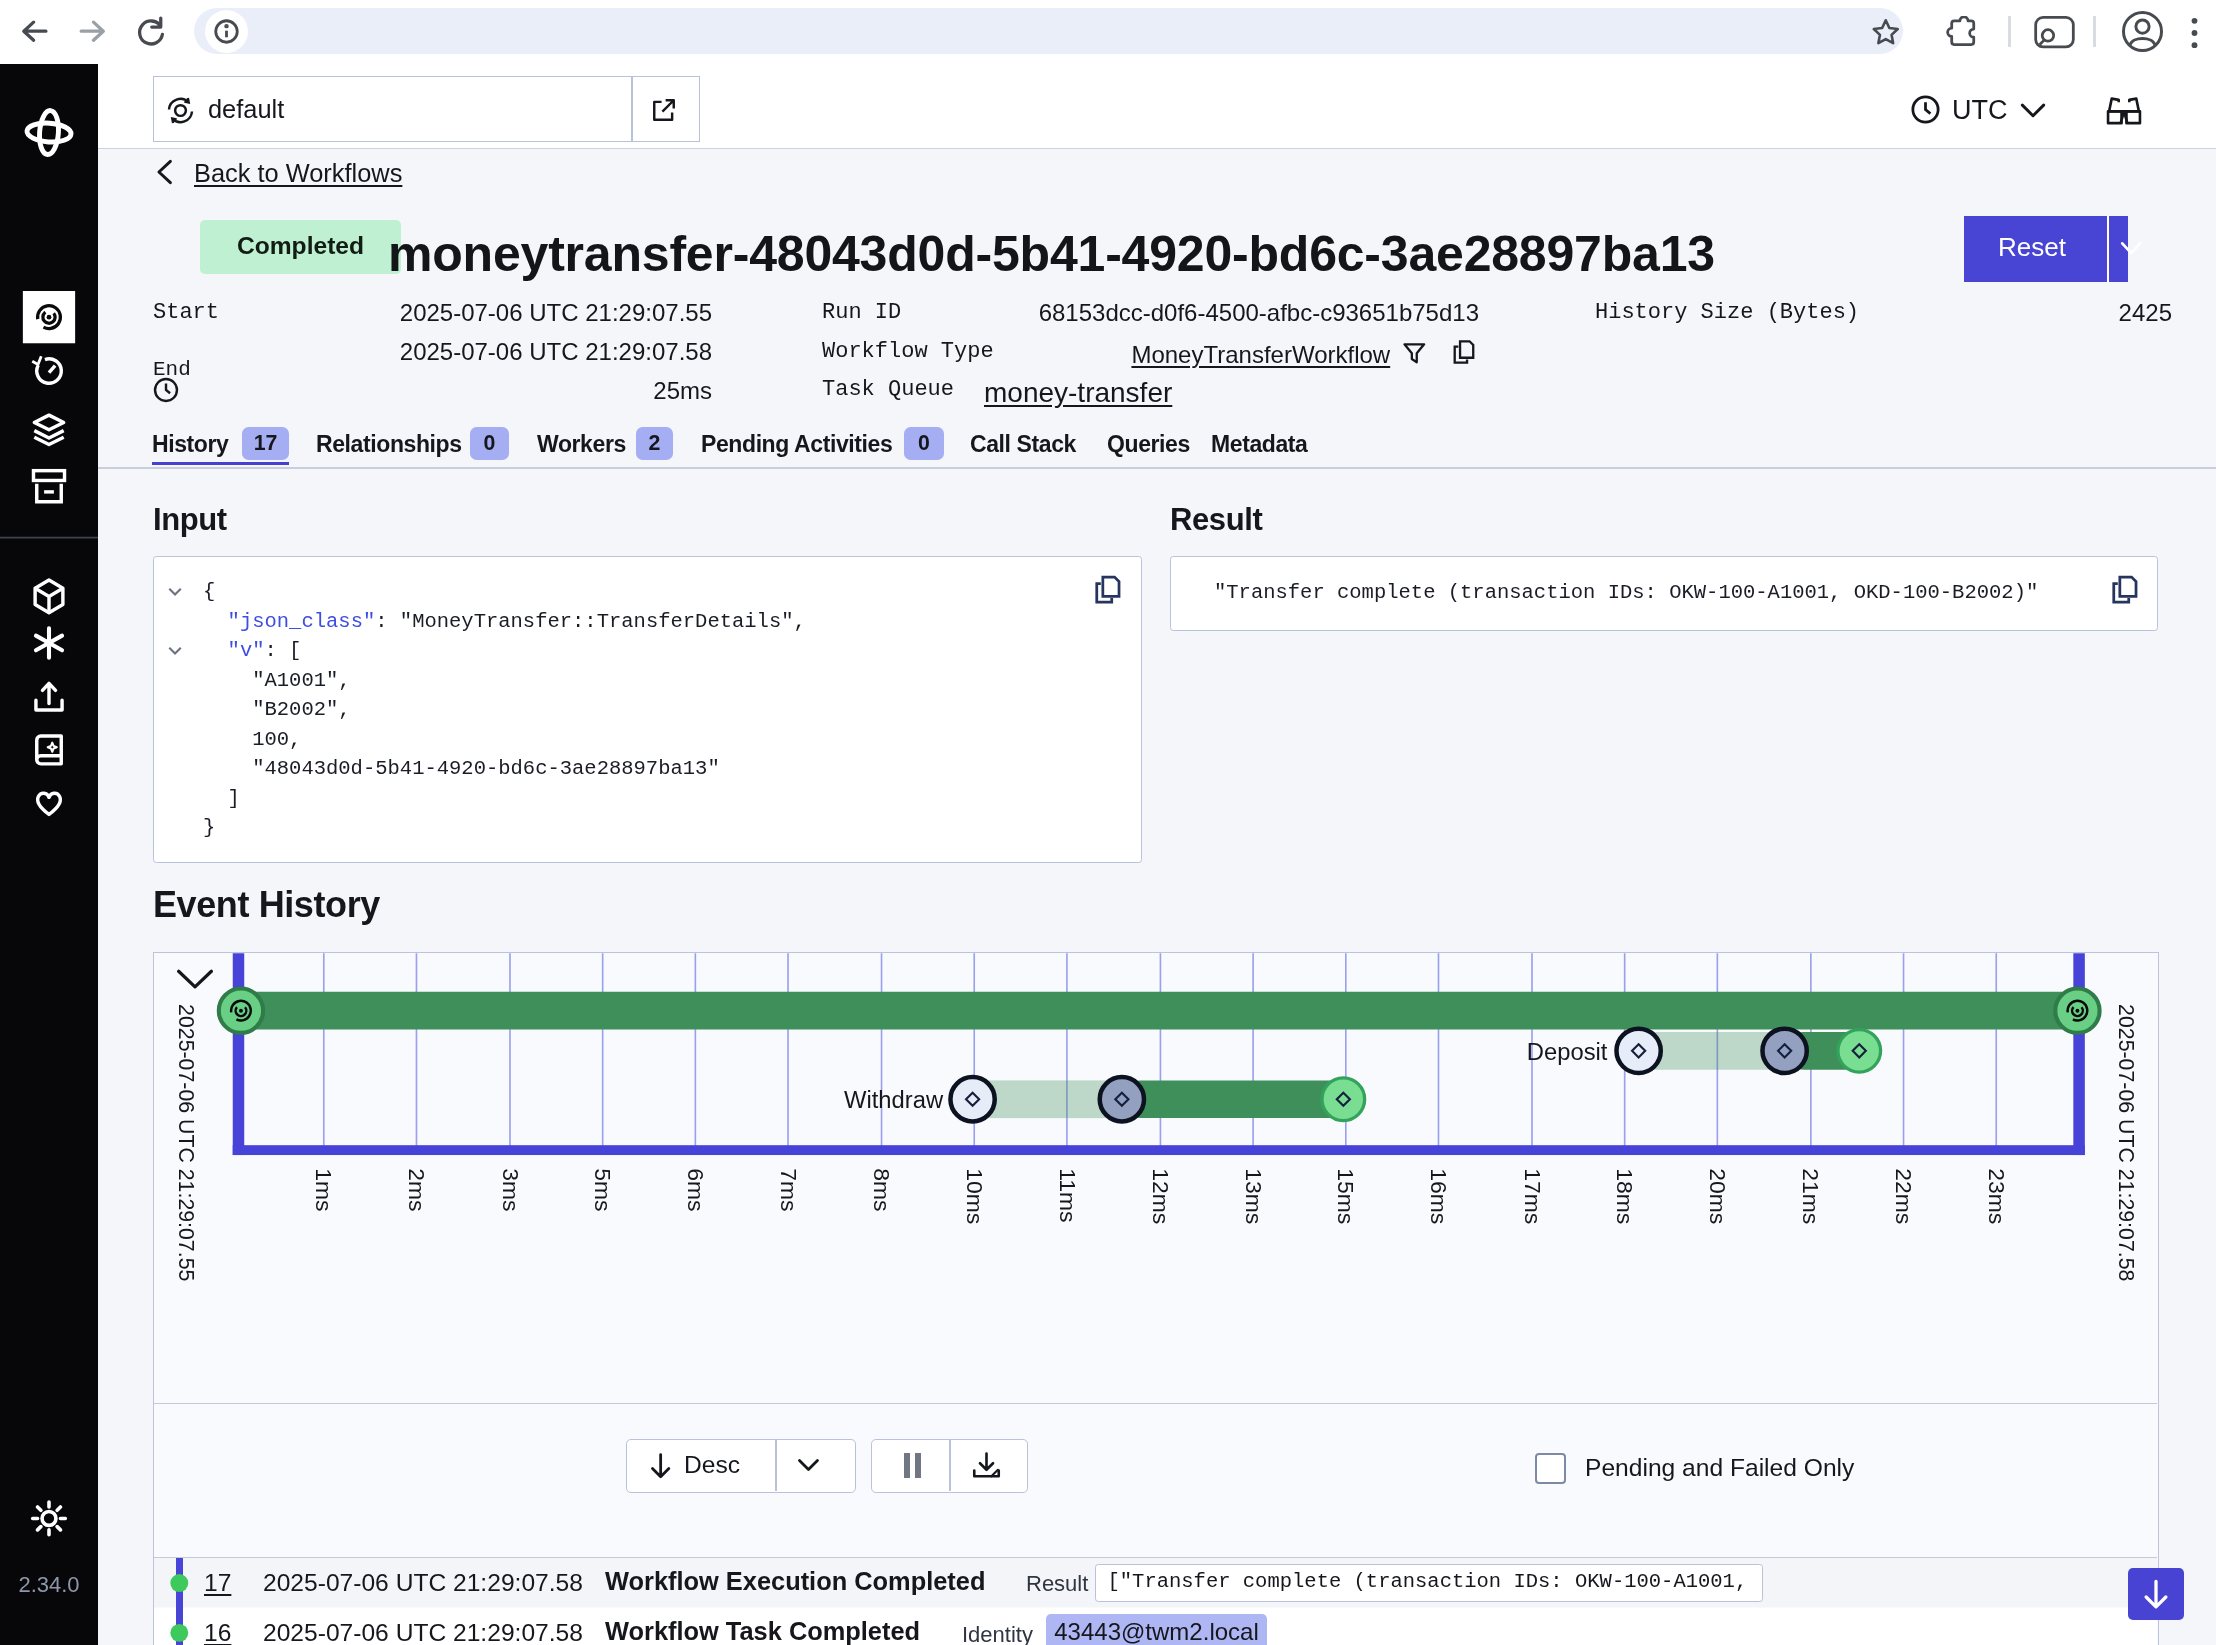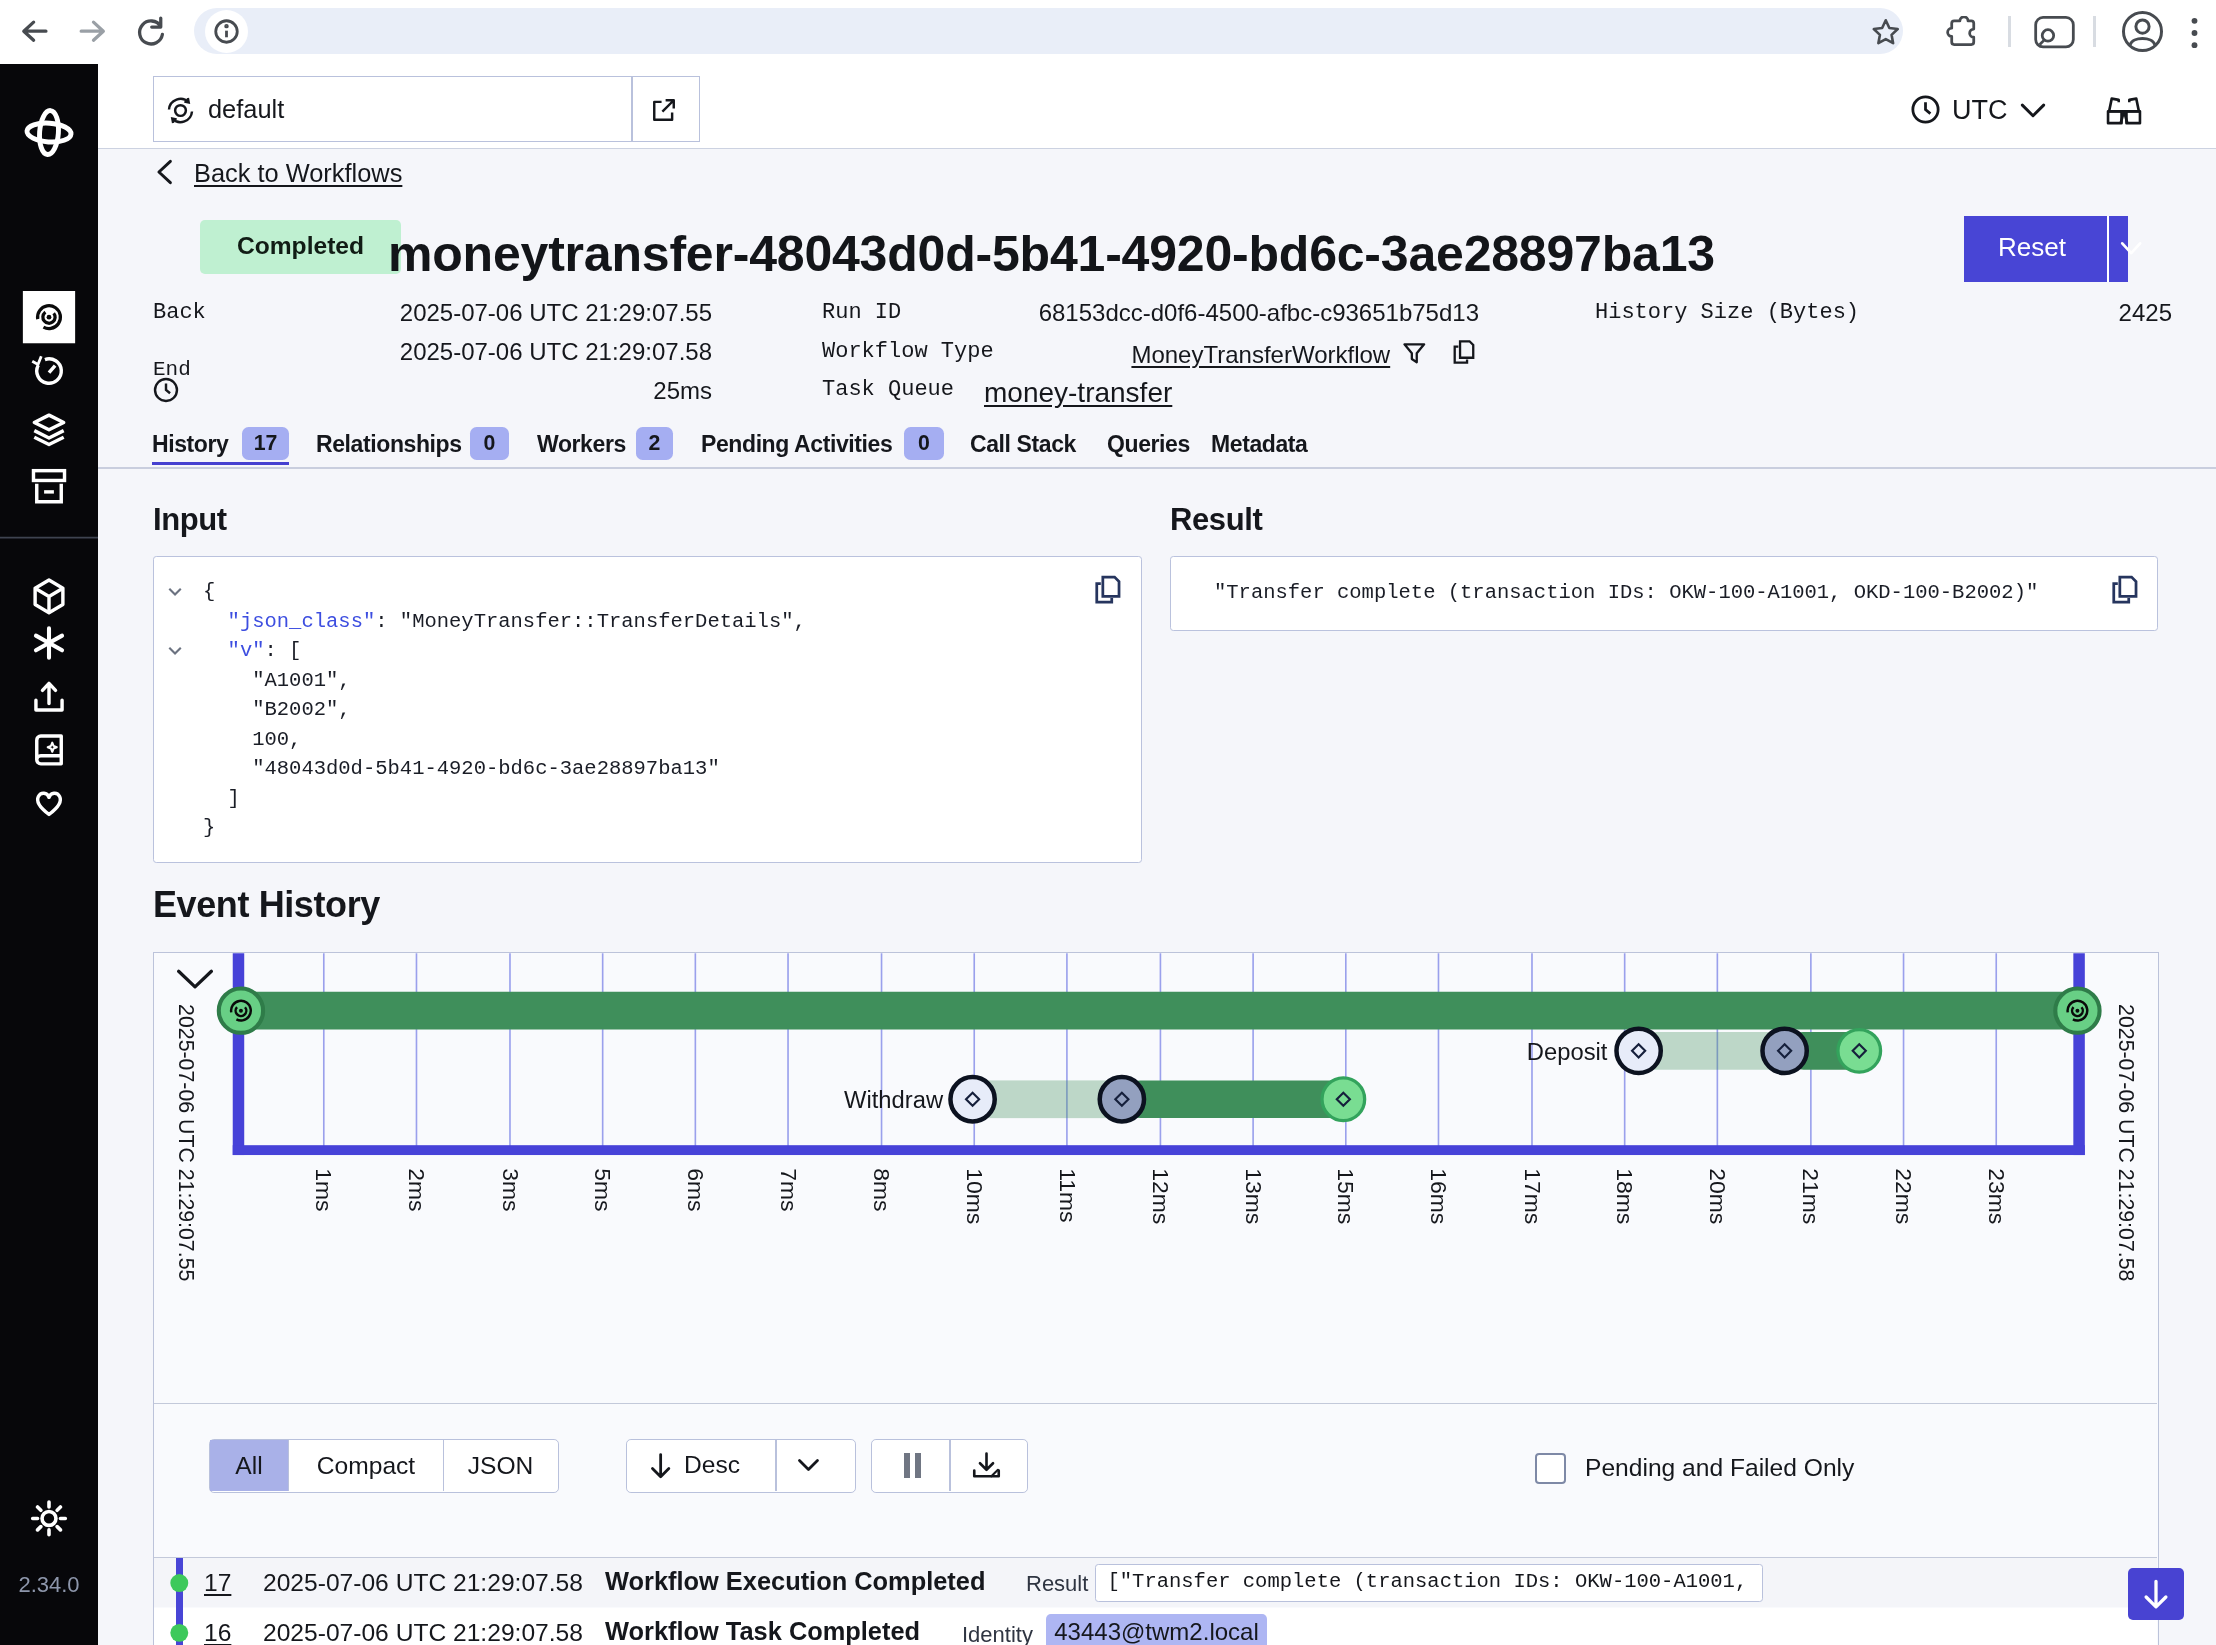--- a/index.html
+++ b/index.html
@@ -165,21 +165,21 @@
 <div class="abs" style="left:153px;top:220px;width:201px;height:54px;background:#bff0d1;border-radius:4.9px;text-align:center;line-height:52px;font-size:24.6px;font-weight:bold;color:#111c15;margin-left:47px;">Completed</div>
 <div class="abs b" style="left:388px;top:225px;font-size:50px;letter-spacing:-0.2px;color:#131519;">moneytransfer-48043d0d-5b41-4920-bd6c-3ae28897ba13</div>
 <div class="abs" style="left:1964px;top:216px;width:164px;height:66px;background:#4845d5;">
   <div class="abs" style="left:34px;top:16.4px;font-size:26px;color:#fff;">Reset</div>
   <div class="abs" style="left:143px;top:0;width:1.6px;height:66px;background:#fff"></div>
   <svg class="abs" style="left:155px;top:24px" width="26" height="19.7" fill="none" stroke="#fff" stroke-width="3.4" stroke-linecap="round" stroke-linejoin="round" viewBox="0 0 32 24">
     <path d="M 4 4 L 15 16 L 26 4"></path>
   </svg>
 </div>
 
-<div class="abs mono" style="left:153px;top:300px;font-size:22px;">Back</div>
+<div class="abs mono" style="left:153px;top:300px;font-size:22px;">Start</div>
 <div class="abs mono" style="left:153px;top:358px;font-size:21px;">End</div>
 <svg class="abs" style="left:153px;top:377px" width="26" height="26" fill="none" stroke="#15171c" stroke-width="3" viewBox="0 0 32 32">
   <circle cx="16" cy="16" r="13.5"></circle>
     <path d="M 16 8 V 16 L 21 20"></path>
 </svg>
 <div class="abs" style="left:328px;top:299px;width:384px;text-align:right;font-size:24px;">2025-07-06 UTC 21:29:07.55</div>
 <div class="abs" style="left:328px;top:338px;width:384px;text-align:right;font-size:24px;">2025-07-06 UTC 21:29:07.58</div>
 <div class="abs" style="left:328px;top:377px;width:384px;text-align:right;font-size:24px;">25ms</div>
 
 <div class="abs mono" style="left:822px;top:300px;font-size:22px;">Run ID</div>
@@ -337,25 +337,20 @@
       <text transform="rotate(90 1784 262)" x="1784" y="262">18ms</text>
       <text transform="rotate(90 1897 262)" x="1897" y="262">20ms</text>
       <text transform="rotate(90 2011 262)" x="2011" y="262">21ms</text>
       <text transform="rotate(90 2124 262)" x="2124" y="262">22ms</text>
       <text transform="rotate(90 2237 262)" x="2237" y="262">23ms</text>
     </g>
   </svg>
 
   <div class="abs" style="left:0;top:450px;width:2003px;height:154px;border-top:1.6px solid #c3c9da;"></div>
 
-  <div class="abs" style="left:55px;top:486px;width:350px;height:54px;border:1.6px solid #b9c1dc;border-radius:4.9px;background:#fff;">
-    <div class="abs" style="left:0;top:0;width:79px;height:51px;background:#a9b1e8;border-right:1.6px solid #b9c1dc;text-align:center;line-height:51px;font-size:24.6px;">All</div>
-    <div class="abs" style="left:79px;top:0;width:155px;height:51px;border-right:1.6px solid #b9c1dc;text-align:center;line-height:51px;font-size:24.6px;">Compact</div>
-    <div class="abs" style="left:234px;top:0;width:113px;height:51px;text-align:center;line-height:51px;font-size:24.6px;">JSON</div>
-  </div>
 
   <div class="abs" style="left:472px;top:486px;width:230px;height:54px;border:1.6px solid #b9c1dc;border-radius:4.9px;background:#fff;">
     <svg class="abs" style="left:23px;top:11.5px" width="21.3" height="28" fill="none" stroke="#15171c" stroke-width="3.4" stroke-linecap="round" stroke-linejoin="round" viewBox="0 0 26 34">
         <path d="M 13 3 V 29 M 3 20 L 13 30 L 23 20"></path>
       </svg>
     <div class="abs" style="left:57px;top:10.7px;font-size:24.6px;">Desc</div>
     <div class="abs" style="left:148px;top:0;width:1.6px;height:51px;background:#b9c1dc"></div>
     <svg class="abs" style="left:170px;top:18px" width="24.6" height="18" fill="none" stroke="#15171c" stroke-width="3.4" stroke-linecap="round" stroke-linejoin="round" viewBox="0 0 30 22">
         <path d="M 3 3 L 14 14 L 25 3"></path>
       </svg>

